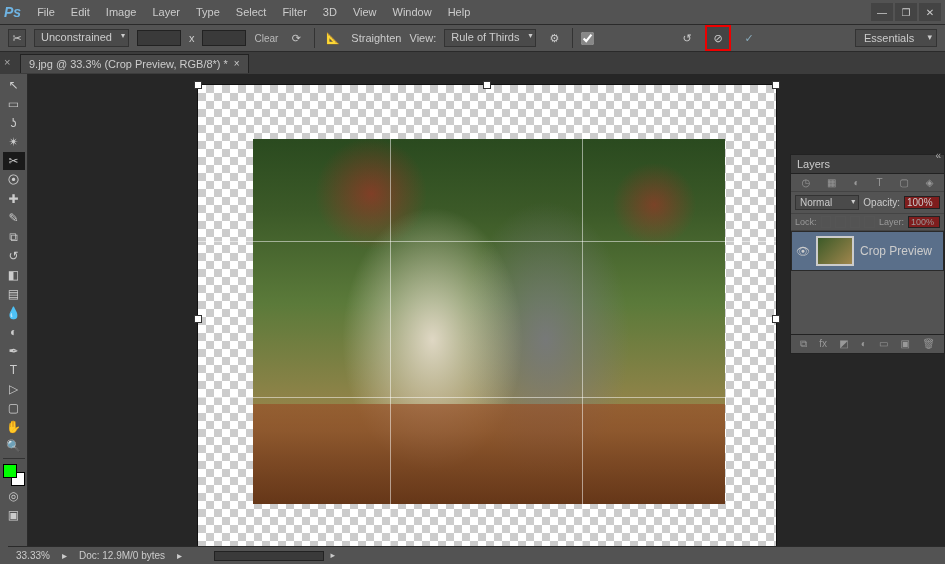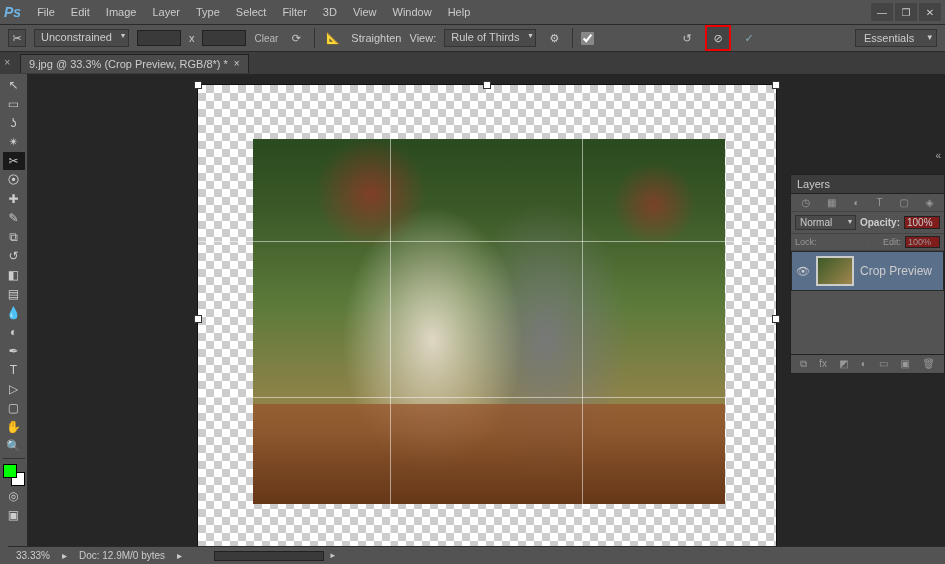--- a/index.html
+++ b/index.html
@@ -37,28 +37,28 @@
 .bg-sw { position: absolute; width: 14px; height: 14px; background: #fff; border: 1px solid #000; bottom:0; right:0;}
 .canvas-area { flex: 1; background: #262626; position: relative; display: flex; align-items: flex-start; justify-content: center; padding-top: 10px;}
 .checker-bg { width: 580px; height: 470px; position: relative; background-image: linear-gradient(45deg,#ccc 25%,transparent 25%),linear-gradient(-45deg,#ccc 25%,transparent 25%),linear-gradient(45deg,transparent 75%,#ccc 75%),linear-gradient(-45deg,transparent 75%,#ccc 75%); background-size: 16px 16px; background-position: 0 0,0 8px,8px -8px,-8px 0; background-color: #fff; border: 1px solid #111;}
 .photo { position: absolute; left: 55px; top: 54px; width: 472px; height: 365px; background: linear-gradient(180deg,#2a4a1f 0%,#3c5a28 20%,#5b7a3a 45%,#a0864d 80%,#6b4a2a 100%); overflow: hidden;}
 .photo::before { content:""; position:absolute; inset:0; background: radial-gradient(ellipse 150px 220px at 38% 55%, rgba(235,225,210,.9), transparent 60%), radial-gradient(ellipse 140px 230px at 62% 55%, rgba(120,120,130,.85), transparent 60%), radial-gradient(circle 80px at 25% 15%, rgba(200,40,40,.5), transparent 70%), radial-gradient(circle 60px at 85% 18%, rgba(200,40,40,.45), transparent 70%);}
 .bench { position:absolute; bottom:0; left:0; right:0; height: 100px; background: linear-gradient(180deg, rgba(150,80,40,.7), rgba(100,50,20,.8));}
 .crop-grid { position: absolute; inset: 0; pointer-events: none;}
 .gv { position: absolute; top:0; bottom:0; width:1px; background: rgba(255,255,255,.5);}
 .gh { position: absolute; left:0; right:0; height:1px; background: rgba(255,255,255,.5);}
 .handle { position:absolute; width:8px; height:8px; background:#fff; border:1px solid #333;}
-.panels { width: 155px; background: #535353; display: flex; flex-direction: column; margin-top: 100px; height: 200px; border: 1px solid #222;}
+.panels { width: 155px; background: #535353; display: flex; flex-direction: column; margin-top: 80px; height: 200px; border: 1px solid #222;}
 .panel-collapse { position: absolute; right: 4px; top: 76px; color: #aaa; font-size:10px;}
 .panel-header { background: #3c3c3c; padding: 3px 6px; font-size: 11px; border-bottom: 1px solid #222;}
 .panel-row { display: flex; align-items: center; padding: 3px 4px; gap: 4px; font-size: 10px; border-bottom: 1px solid #444;}
 .panel-row.icons { justify-content: space-around; color:#999;}
 .blend-dd { background: #4a4a4a; border: 1px solid #333; padding: 1px 14px 1px 4px; position: relative; flex:1;}
 .blend-dd::after { content:"▾"; position:absolute; right:3px; font-size:8px;}
-.opacity-lbl { font-size: 10px; font-weight: bold; }
+.opacity-lbl { font-size: 10px; }
 .opacity-val { background: #7f1d1d; border: 1px solid #222; padding: 0 2px; width: 36px;}
 .lock-row { font-size: 9px; color:#999; display:flex; align-items:center; gap:4px; padding: 2px 4px; border-bottom:1px solid #444;}
 .lock-ic { width:12px; height:12px; border:1px solid #555;}
 .layer-item { display: flex; align-items: center; padding: 4px; gap: 6px; background: #5a6f8a; border: 1px solid #2a2a2a;}
 .eye { font-size: 11px; }
 .layer-thumb { width: 38px; height: 30px; border: 2px solid #ccc; background: linear-gradient(135deg,#3c5a28,#a0864d);}
 .layer-name { font-size: 12px; text-align: right; }
 .panel-footer { margin-top: auto; display: flex; justify-content: space-around; padding: 3px; border-top: 1px solid #222; color:#999; font-size:10px;}
 .statusbar { height: 18px; background: #535353; border-top: 1px solid #2a2a2a; display: flex; align-items: center; padding: 0 8px; gap: 12px; font-size: 10px; position: absolute; bottom:0; left:8px; right:0;}
 .sb-scroll { width: 110px; height: 10px; background: #3a3a3a; border:1px solid #222; margin-left: 20px; position:relative;}
@@ -198,21 +198,21 @@
       <div class="blend-dd"><span>Normal</span></div>
       <span class="opacity-lbl">Opacity:</span>
       <span class="opacity-val">100%</span>
     </div>
     <div class="lock-row">
       <span>Lock:</span>
       <span class="lock-ic"></span>
       <span class="lock-ic"></span>
       <span class="lock-ic"></span>
       <span class="lock-ic"></span>
-      <span style="margin-left:auto">Edit:</span>
+      <span style="margin-left:auto">Layer:</span>
       <span class="opacity-val">100%</span>
     </div>
     <div class="layer-item">
       <span class="eye">👁</span>
       <div class="layer-thumb"></div>
       <span class="layer-name">Crop Preview</span>
     </div>
     <div class="panel-footer">
       <span>⧉</span>
       <span>fx</span>

